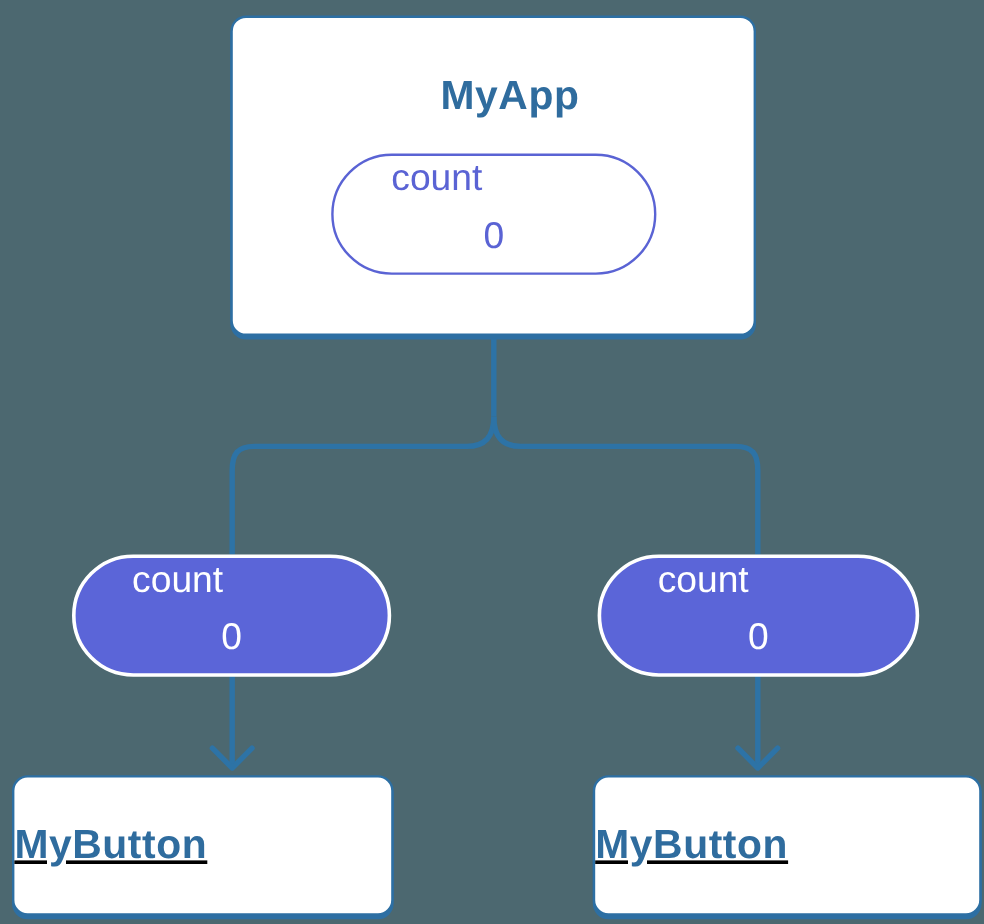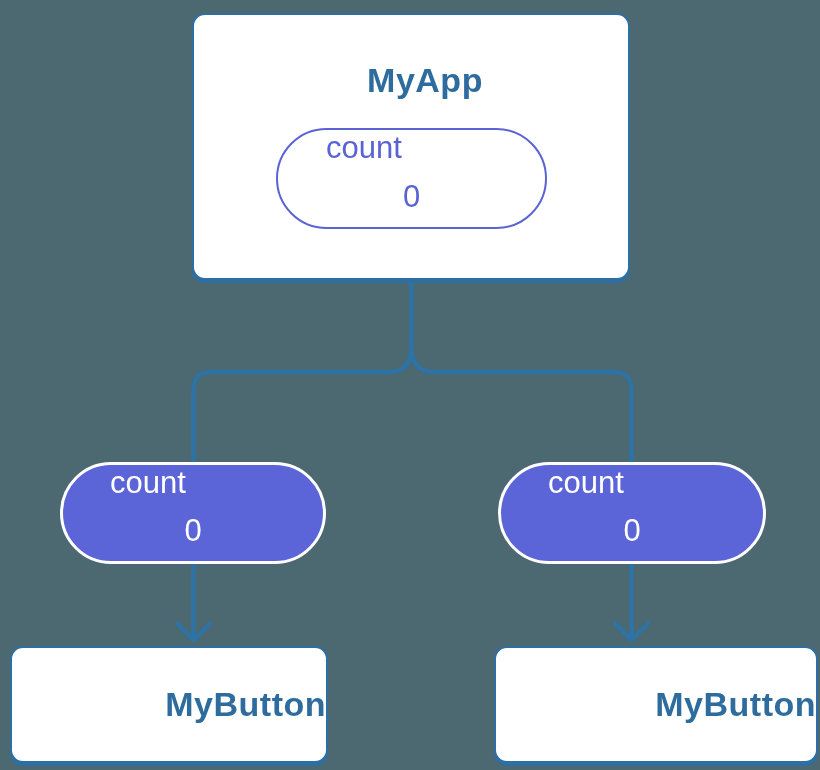--- a/index.html
+++ b/index.html
@@ -40,21 +40,22 @@
     width: 438px;
     height: 267px;
     padding-left: 28px;
   }
   .root-card .card-title {
     margin-top: 46px;
   }
   .child-card {
     display: flex;
     align-items: center;
-    justify-content: flex-end;
+    justify-content: flex-start;
+    text-decoration: underline;
   }
   .child-card.left  { left: 10px;  top: 646px; width: 318px; height: 117px; }
   .child-card.right { left: 494px; top: 646px; width: 324px; height: 117px; }
 
   .pill {
     position: absolute;
     display: flex;
     align-items: stretch;
     border-radius: 999px;
     box-sizing: border-box;

